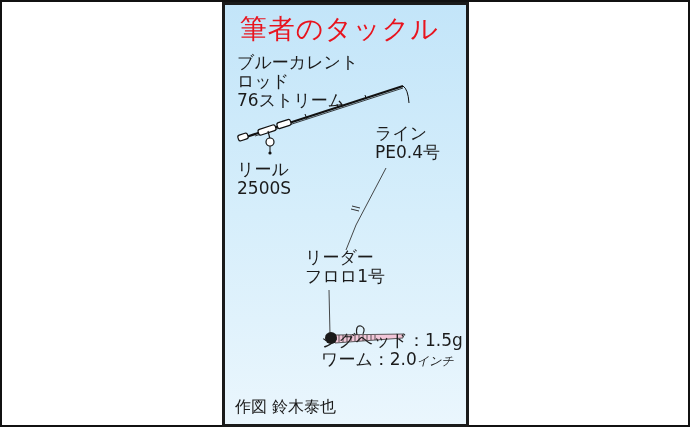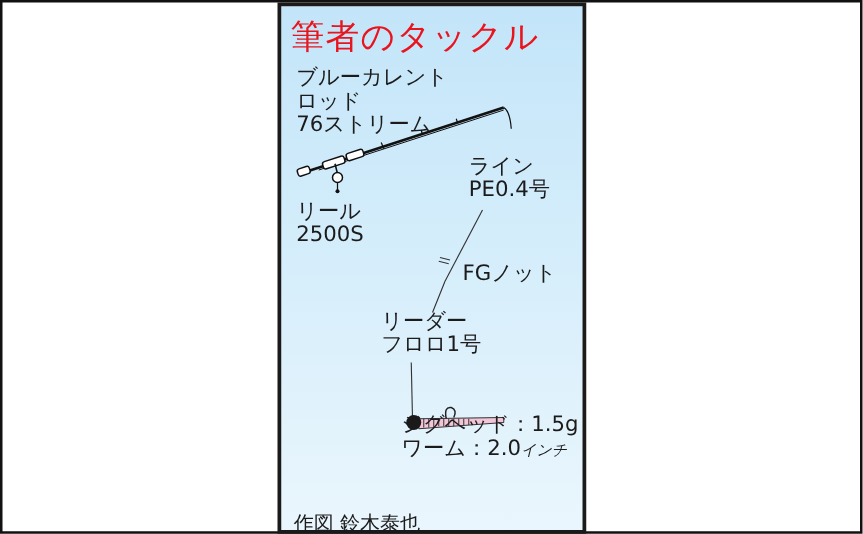--- a/index.html
+++ b/index.html
@@ -13,21 +13,21 @@
     border: 2px solid #111;
     background: #fff;
   }
   .panel {
     position: absolute; left: 222px; top: 2px; width: 241px; height: 419px;
     border: 3px solid #1a1a1a;
     background: linear-gradient(to bottom, #c3e5f9 0%, #d6eefb 50%, #eaf6fd 100%);
     overflow: hidden;
   }
   .title {
-    position: absolute; left: 0; top: 6px; width: 214px; text-align: center;
+    position: absolute; left: 0; top: 6px; width: 214px; text-align: right;
     color: #e8141e; font-size: 27px; letter-spacing: 1px; font-weight: normal;
   }
   .lbl {
     position: absolute; color: #1b1b1b; font-size: 17px; line-height: 19px;
     white-space: nowrap;
   }
   .lbl .ln { display: block; }
   svg.drawing { position: absolute; left: 0; top: 0; }
   .credit { font-size: 16px; }
   .small { font-size: 12px; font-style: italic; }
@@ -104,28 +104,25 @@
   <div class="lbl" style="left:150px; top:119px;">
     <span class="ln">ライン</span>
     <span class="ln">PE0.4号</span>
   </div>
 
   <div class="lbl" style="left:12px; top:155px;">
     <span class="ln">リール</span>
     <span class="ln">2500S</span>
   </div>
 
-  <div class="lbl" style="left:145px; top:205px;">
-    <span class="ln">FGノット</span>
-  </div>
 
   <div class="lbl" style="left:80px; top:243px;">
     <span class="ln">リーダー</span>
     <span class="ln">フロロ1号</span>
   </div>
 
   <div class="lbl" style="left:96px; top:326px;">
     <span class="ln">ジグヘッド：1.5g</span>
     <span class="ln"><span>ワーム：2.0</span><span class="small">インチ</span></span>
   </div>
 
-  <div class="lbl credit" style="left:10px; top:404px;text-decoration:underline;">作図 鈴木泰也</div>
+  <div class="lbl credit" style="left:10px; top:392px;">作図 鈴木泰也</div>
 </div>
 
 </body></html>

